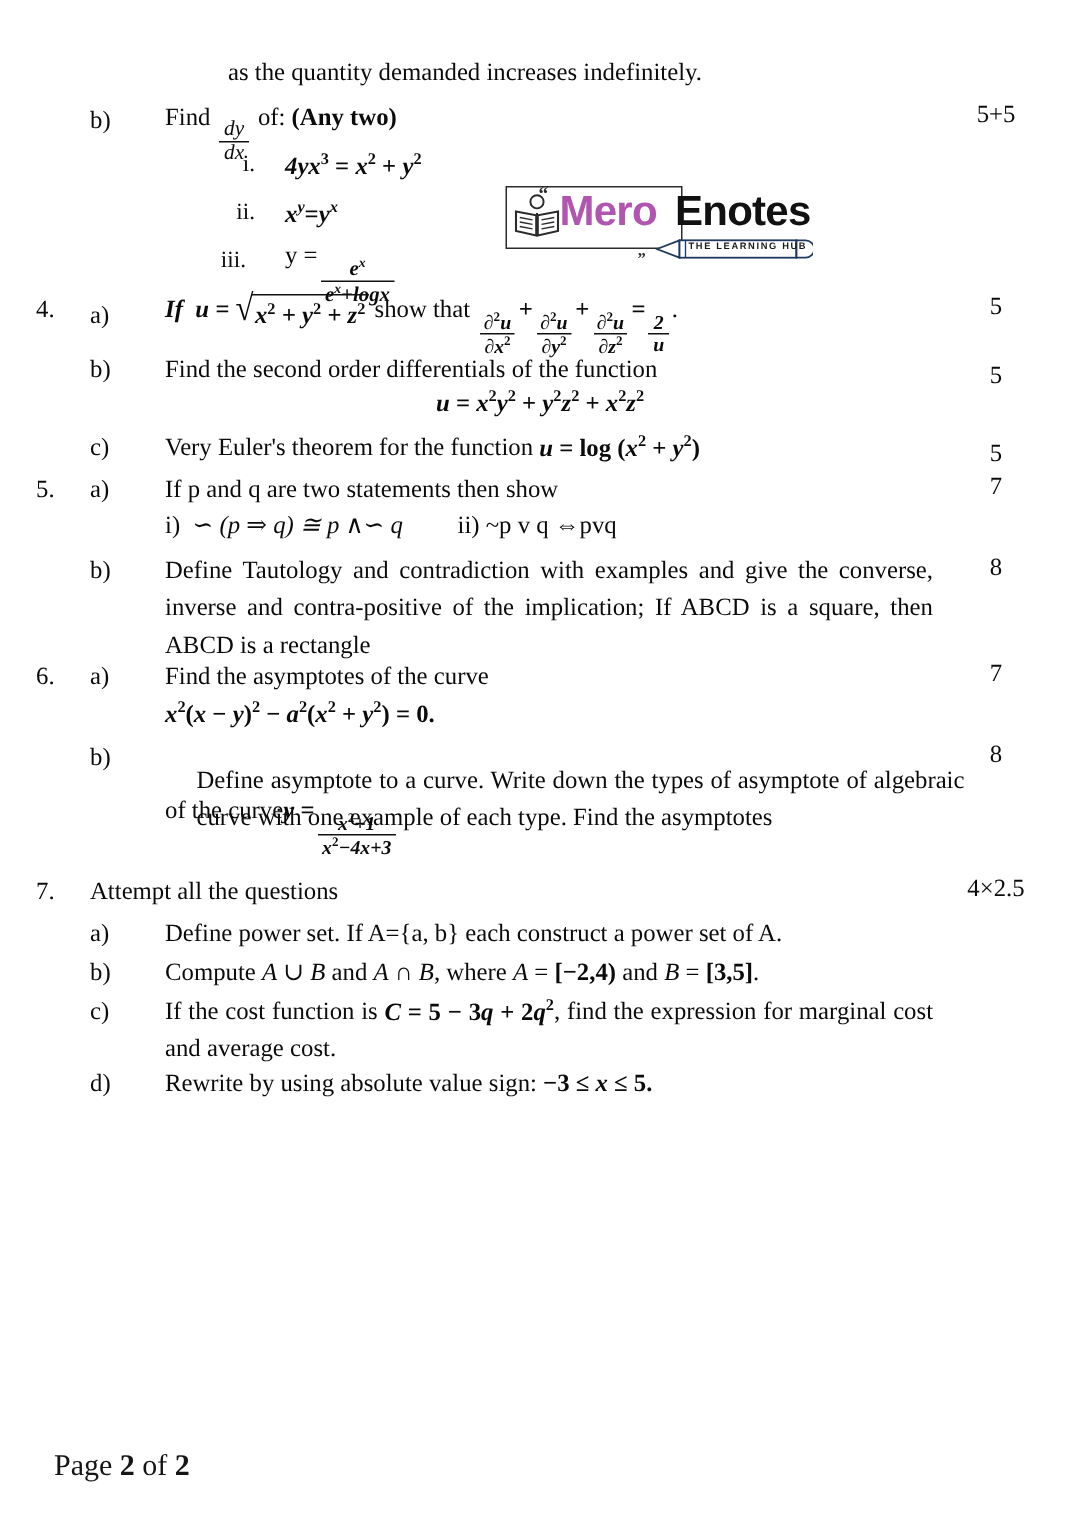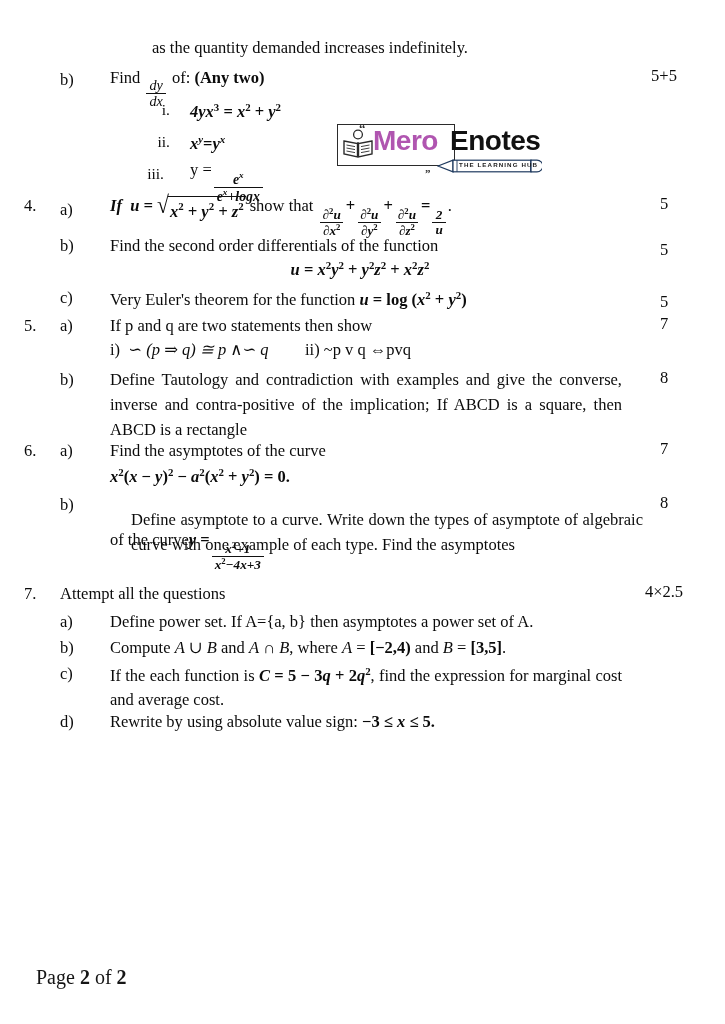--- a/index.html
+++ b/index.html
@@ -345,30 +345,30 @@
           <span class="num">x<sup class="e">2</sup>+1</span>
           <span class="den">x<sup class="e">2</sup>−4x+3</span>
         </span></span>
   </div>
 
   <div class="qnum" style="left:24px; top:584px;">7.</div>
   <div class="body-text" style="left:60px; top:582px; width:480px;">Attempt all the questions</div>
   <div class="marks" style="left:634px; top:582px;">4×2.5</div>
 
   <div class="qlet" style="left:60px; top:612px;">a)</div>
-  <div class="body-text" style="left:110px; top:610px; width:512px;">Define power set. If A={a, b} then asymptotes a power set of A.</div>
+  <div class="body-text" style="left:110px; top:610px; width:512px;">Define power set. If A={a, b} each construct a power set of A.</div>
 
   <div class="qlet" style="left:60px; top:638px;">b)</div>
   <div class="body-text" style="left:110px; top:636px; width:512px;">
     Compute <span class="math">A</span> ∪ <span class="math">B</span> and <span class="math">A</span> ∩ <span class="math">B</span>, where <span class="math">A</span> = <span class="math-b"><span class="up">[−2,4)</span></span> and <span class="math">B</span> = <span class="math-b"><span class="up">[3,5]</span></span>.
   </div>
 
   <div class="qlet" style="left:60px; top:664px;">c)</div>
   <div class="body-text" style="left:110px; top:662px; width:512px;">
-    <span>If the each function is</span>
+    <span>If the cost function is</span>
     <span class="math-b">C <span class="up">= 5 − 3</span>q <span class="up">+ 2</span>q<sup class="e">2</sup></span><span>, find the expression for</span>
     <span>marginal cost and average cost.</span>
   </div>
 
   <div class="qlet" style="left:60px; top:712px;">d)</div>
   <div class="body-text" style="left:110px; top:710px; width:512px;">
     <span>Rewrite by using absolute value sign:</span>
     <span class="math-b"><span class="up">−3 ≤</span> x <span class="up">≤ 5.</span></span>
   </div>
 

